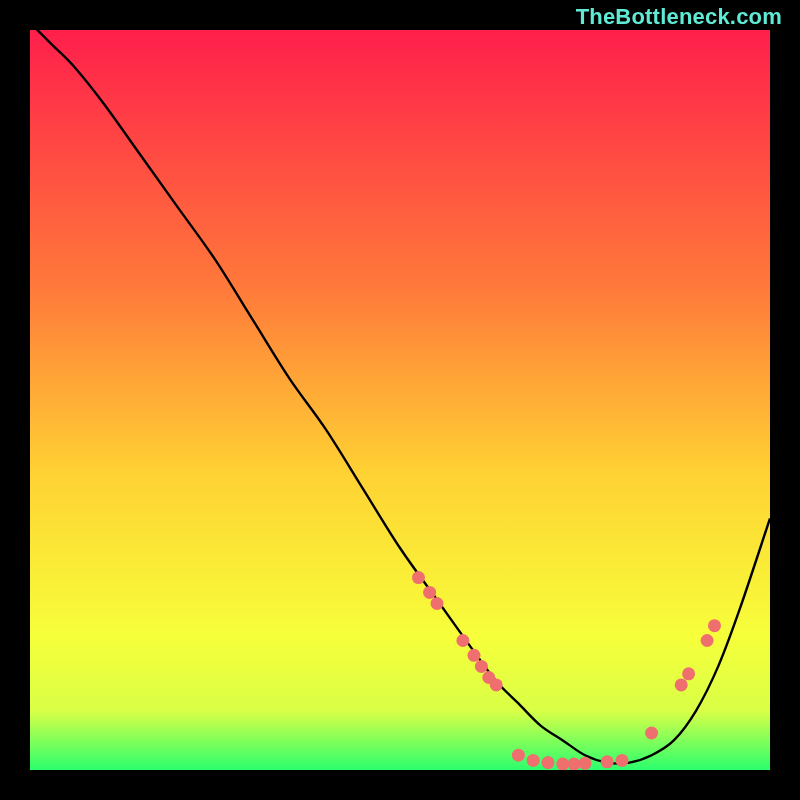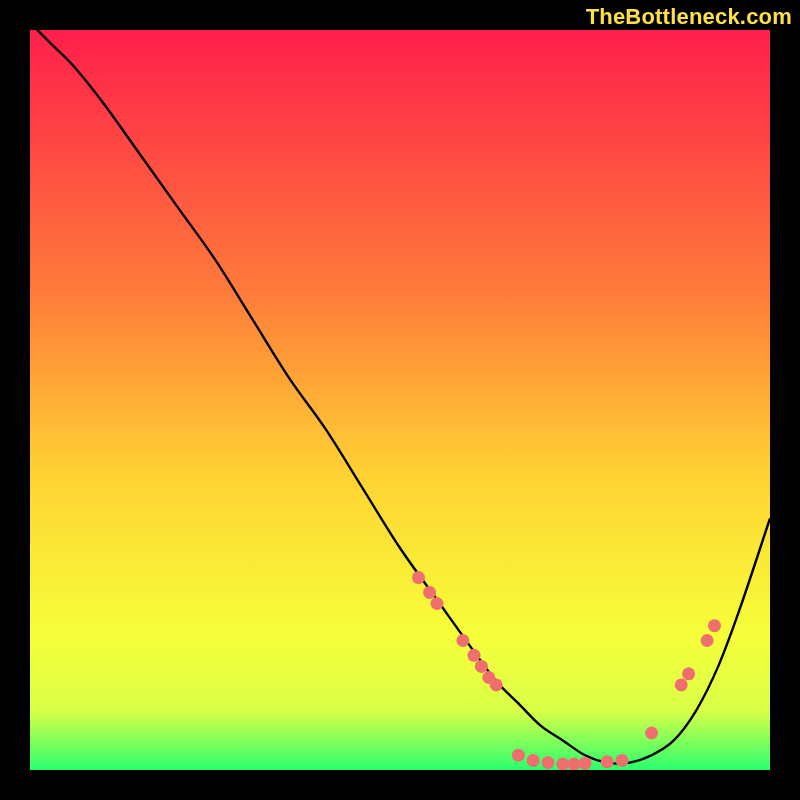--- a/index.html
+++ b/index.html
@@ -13,22 +13,22 @@
   }
   .frame {
     position: relative;
     width: 800px;
     height: 800px;
     background: #000;
   }
   .watermark {
     position: absolute;
     top: 4px;
-    right: 8px;
-    color: #fde047;
+    right: 18px;
+    color: #5eead4;
     font-size: 22px;
     font-weight: 600;
     letter-spacing: 0.2px;
     z-index: 50;
   }
   .plot {
     position: absolute;
     left: 30px;
     top: 30px;
     width: 740px;

